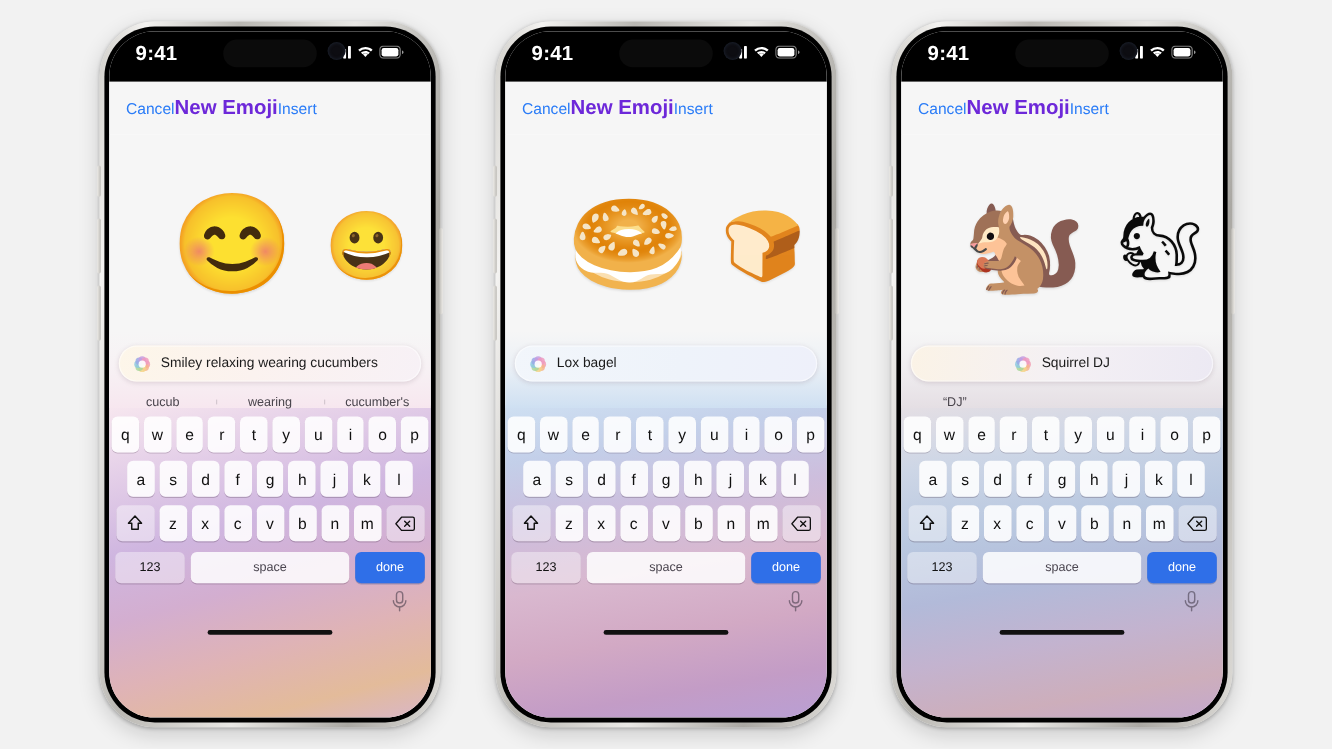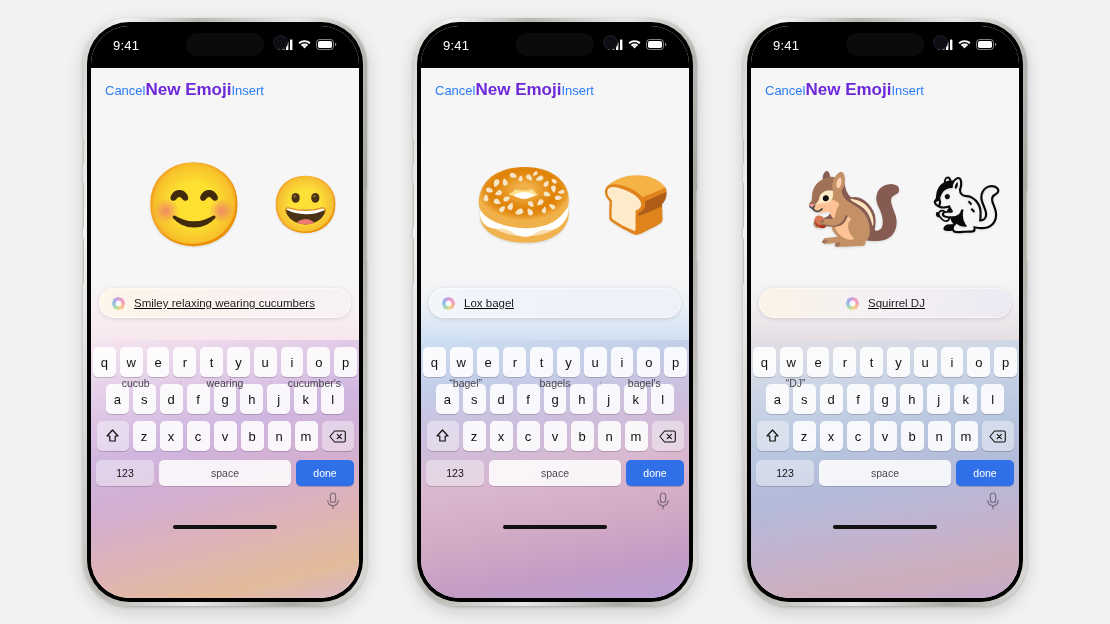--- a/index.html
+++ b/index.html
@@ -67,21 +67,21 @@
     position: relative;
     height: 42px;
     background: #000;
     color: #fff;
     display: flex;
     align-items: center;
     justify-content: space-between;
     padding: 0 22px 4px 22px;
     flex: none;
   }
-  .clock { font-size: 13px; font-weight: normal; letter-spacing: .2px; }
+  .clock { font-size: 17px; font-weight: bold; letter-spacing: .2px; }
   .status-right { display: flex; align-items: center; gap: 5px; }
   .island {
     position: absolute;
     left: 50%; top: 7px;
     transform: translateX(-50%);
     width: 78px; height: 23px;
     border-radius: 14px;
     background: #0b0b0b;
   }
   .island-cam {
@@ -163,21 +163,21 @@
   .g1 { background: linear-gradient(165deg, #f7e7ef 0%, #e4cfe8 18%, #cfb6e0 38%, #d3aed0 55%, #dfb3b6 72%, #e3bb9a 88%, #d9b6c8 100%); }
   .g1::before { background: linear-gradient(to bottom, rgba(246,246,246,0) 0%, rgba(248,238,243,.55) 45%, rgba(247,231,239,1) 100%); }
 
   .g2 { background: linear-gradient(170deg, #cfe0f2 0%, #c3cfe9 16%, #cdbedd 34%, #d9b8cf 52%, #d2a9c4 70%, #c39cc6 86%, #b99fd4 100%); }
   .g2::before { background: linear-gradient(to bottom, rgba(246,246,246,0) 0%, rgba(225,235,246,.5) 45%, rgba(207,224,242,1) 100%); }
 
   .g3 { background: linear-gradient(170deg, #e5dfe4 0%, #cdd6e6 18%, #b9c8e0 38%, #b2bad9 55%, #c3b3cf 72%, #cdaebb 88%, #c4a8cd 100%); }
   .g3::before { background: linear-gradient(to bottom, rgba(246,246,246,0) 0%, rgba(234,230,235,.5) 45%, rgba(229,223,228,1) 100%); }
 
   
-  .field-area { position: absolute; top: -50px; left: 0; right: 0; padding: 0 8px; text-decoration: underline; }
+  .field-area { position: absolute; top: -50px; left: 0; right: 0; padding: 0 8px; }
   .field {
     height: 30px;
     border-radius: 16px;
     background: linear-gradient(100deg,#fdf6e9 0%,#fbf2ef 45%,#f7f1f6 100%);
     display: flex;
     align-items: center;
     gap: 8px;
     padding: 0 12px;
     box-shadow: 0 1px 4px rgba(120,90,110,.22), 0 0 0 1px rgba(255,255,255,.5) inset;
     cursor: text;
@@ -190,21 +190,20 @@
   }
 
   
   .suggestions {
     position: absolute;
     top: -16px;
     left: 0; right: 0;
     height: 26px;
     display: flex;
     align-items: center;
-    margin-top: 48px;
   }
   .sugg {
     flex: 1 1 0;
     text-align: center;
     font-size: 10.5px;
     color: #49444c;
     position: relative;
     cursor: pointer;
     white-space: nowrap;
     overflow: hidden;
@@ -468,25 +467,20 @@
                     <circle cx="5.03" cy="9.97" r="3.1" fill="#a8d69b" fill-opacity=".85"></circle>
                     <circle cx="4.00" cy="7.50" r="3.1" fill="#8fc9e0" fill-opacity=".85"></circle>
                     <circle cx="5.03" cy="5.03" r="3.1" fill="#9aa8e6" fill-opacity=".85"></circle>
                     <circle cx="7.50" cy="4.00" r="3.1" fill="#c49ce0" fill-opacity=".85"></circle>
                     <circle cx="9.97" cy="5.03" r="3.1" fill="#ef9ac0" fill-opacity=".85"></circle>
                     <circle cx="7.5" cy="7.5" r="3" fill="#fff" fill-opacity=".9"></circle>
                   </svg></span>
                 <span class="field-text">Lox bagel</span>
               </div>
             </div>
-            <div class="suggestions">
-              <div class="sugg">“bagel”</div>
-              <div class="sugg">bagels</div>
-              <div class="sugg">bagel's</div>
-            </div>
             <div class="keyboard">
               <div class="krow">
                 <div class="key">q</div>
                 <div class="key">w</div>
                 <div class="key">e</div>
                 <div class="key">r</div>
                 <div class="key">t</div>
                 <div class="key">y</div>
                 <div class="key">u</div>
                 <div class="key">i</div>

